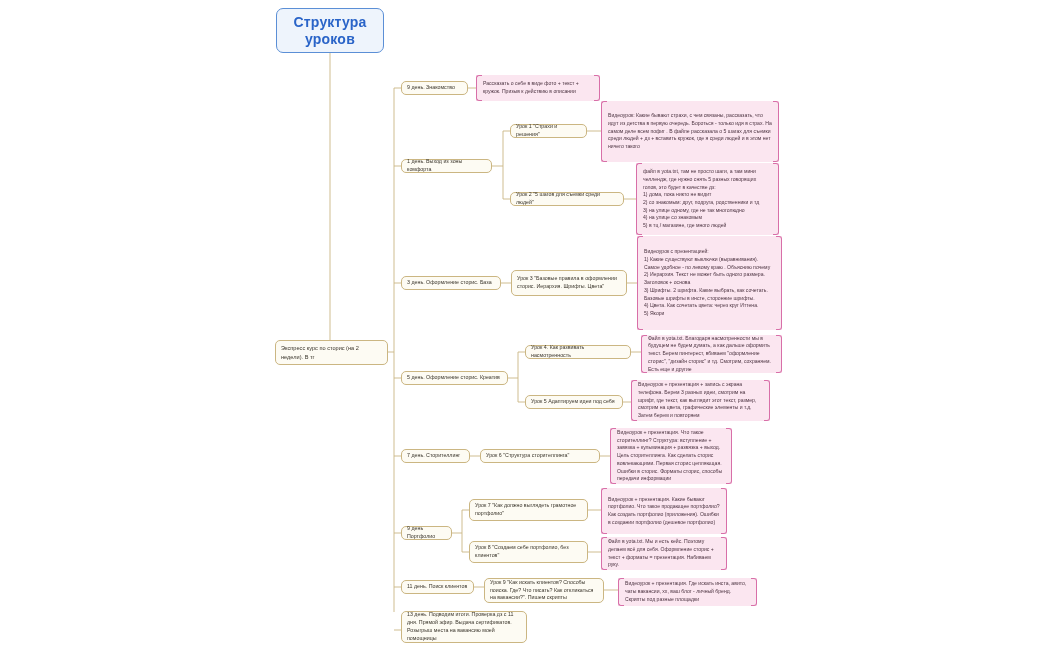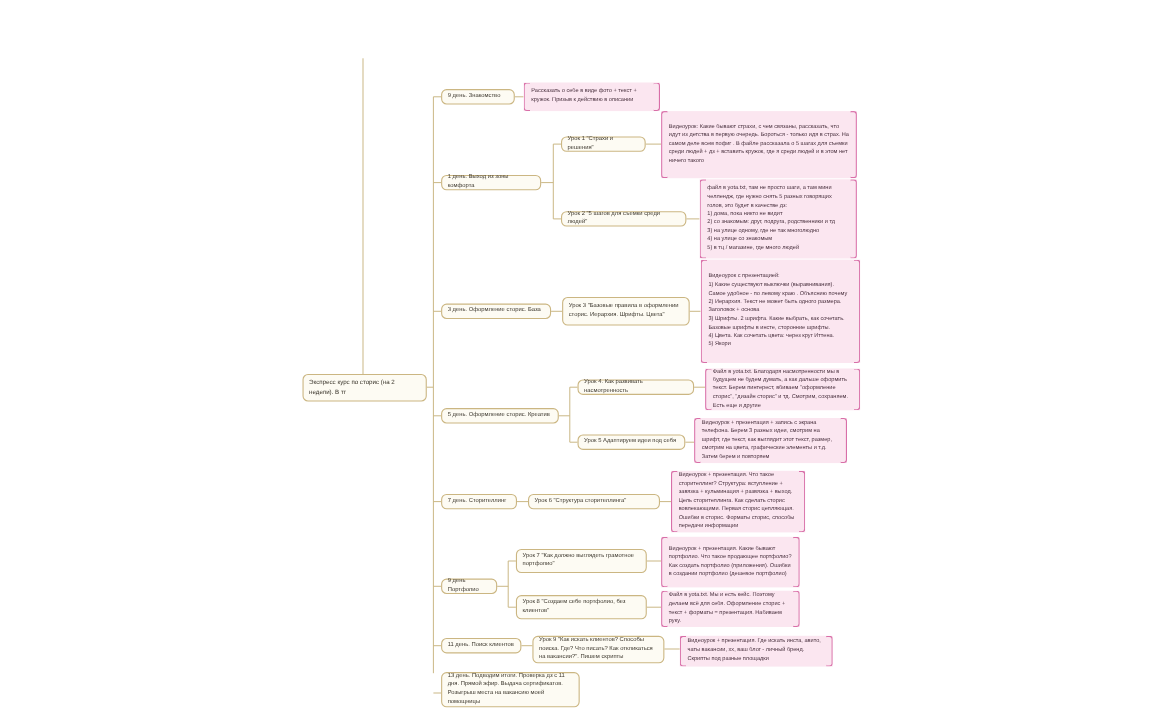--- a/index.html
+++ b/index.html
@@ -110,20 +110,23 @@
       <path d="M462,510 L469,510"></path>
       <path d="M462,552 L469,552"></path>
       <path d="M588,510 L601,510"></path>
       <path d="M588,552 L601,552"></path>
 
       <path d="M474,587 L484,587"></path>
       <path d="M604,590 L618,590"></path>
     </g>
   </svg>
 
+  <div class="node root">
+    <span>Структура уроков</span>
+  </div>
 
   <div class="node beige" style="left:275px;top:340px;width:113px;height:25px;font-size:5.6px;line-height:1.45;">
     <span>Экспресс курс по сторис (на 2 недели). В тг</span>
   </div>
 
   <div class="node beige" style="left:401px;top:81px;width:67px;height:14px;">
     <span>9 день. Знакомство</span>
   </div>
   <div class="pink" style="left:476px;top:75px;width:124px;height:26px;">
     <span class="brk l"></span>

